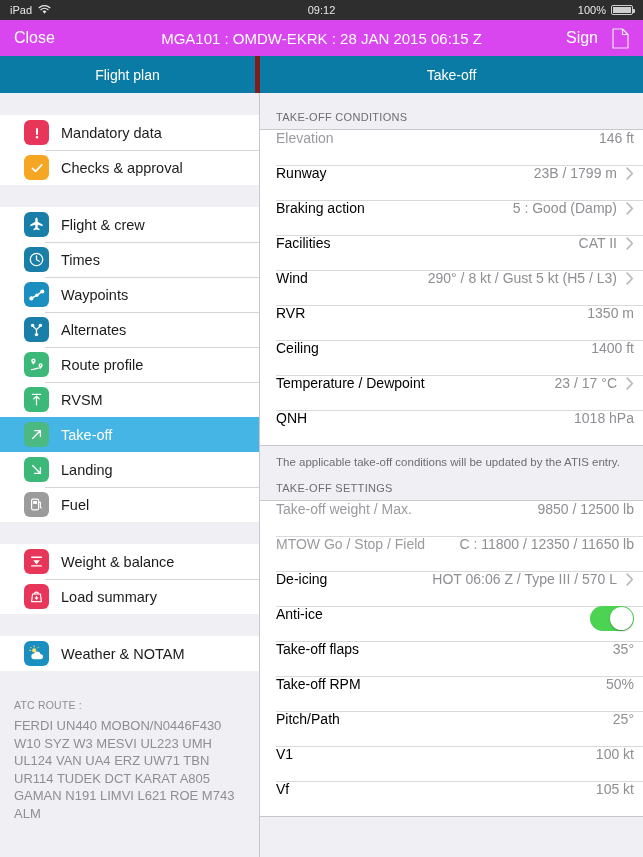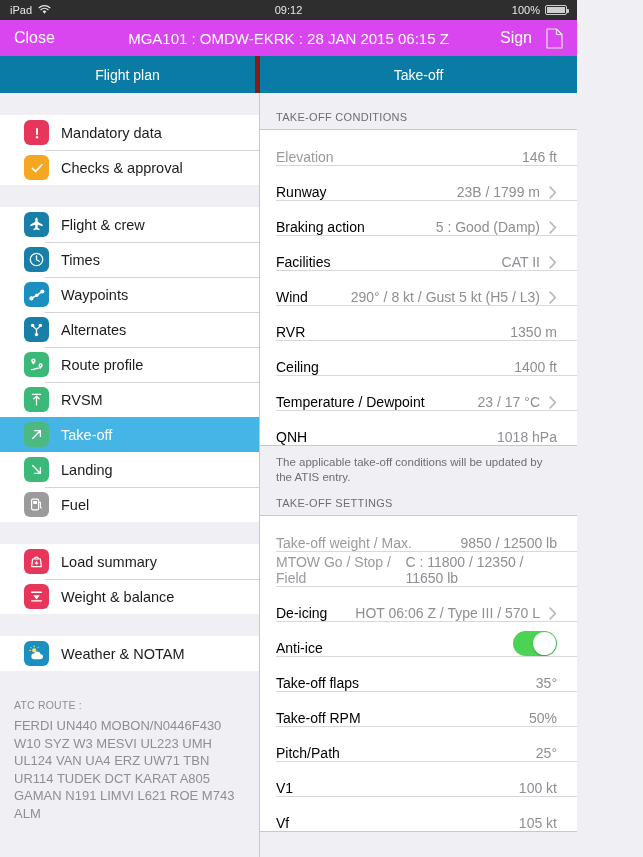--- a/index.html
+++ b/index.html
@@ -3,21 +3,21 @@
 <meta charset="utf-8">
 <style>
   * { box-sizing: border-box; margin: 0; padding: 0; }
   html, body {
     width: 643px; height: 857px;
     font-family: "Liberation Sans", sans-serif;
     background: #efeff4;
     overflow: hidden;
     -webkit-font-smoothing: antialiased;
   }
-  .screen { width: 577px; height: 857px; position: relative; display: flex; flex-direction: column; }
+  .screen { width: 643px; height: 857px; position: relative; display: flex; flex-direction: column; }
 
   
   .statusbar {
     height: 20px; background: #2e2e2e; color: #e8e8e8;
     display: flex; align-items: center; padding: 0 10px;
     font-size: 11px; flex: 0 0 20px; position: relative;
   }
   .sb-left { display: flex; align-items: center; gap: 6px; }
   .sb-center {
     position: absolute; left: 0; right: 0; text-align: center;
@@ -99,22 +99,22 @@
   .atc-body { font-size: 13px; color: #8e8e93; line-height: 17.5px; }
 
   
   .main { flex: 1; background: #efeff4; overflow: hidden; display: flex; flex-direction: column; }
   .sect-hdr {
     font-size: 11px; color: #6d6d72; letter-spacing: 0.3px;
     padding: 18px 14px 6px 16px; background: #efeff4;
   }
   .rows { background: #ffffff; border-top: 1px solid #c8c7cc; border-bottom: 1px solid #c8c7cc; }
   .row {
-    height: 35px; display: flex; align-items: flex-end;
-    padding: 0 20px 0 16px; position: relative; background: #fff;
+    height: 35px; display: flex; align-items: flex-start;
+    padding: 0 9px 0 16px; position: relative; background: #fff;
   }
   .row + .row::before {
     content: ""; position: absolute; left: 16px; right: 0; top: 0;
     height: 1px; background: #d9d9dc;
   }
   .row-label { font-size: 14px; color: #000; }
   .row.dim .row-label { color: #9a9a9f; }
   .row-val {
     margin-left: auto; font-size: 14px; color: #8e8e93;
     display: flex; align-items: center; gap: 9px;
@@ -294,36 +294,36 @@
           <span class="sb-label">Fuel</span>
         </div>
       </div>
 
       <div class="gap"></div>
 
       <div class="group">
         <div class="sb-row">
           <span class="sb-ico" style="background:#e8365a">
             <svg width="17" height="17" viewBox="0 0 17 17">
+                <rect x="3" y="3.6" width="11" height="1.5" rx=".7" fill="#fff"></rect>
+                <path d="M5.2 7.2 H11.8 L8.5 11.6 Z" fill="#fff"></path>
+                <rect x="3" y="12.2" width="11" height="1.4" rx=".7" fill="#fff"></rect>
+              </svg>
+          </span>
+          <span class="sb-label">Weight &amp; balance</span>
+        </div>
+        <div class="sb-row">
+          <span class="sb-ico" style="background:#e8365a">
+            <svg width="17" height="17" viewBox="0 0 17 17">
                 <path d="M4.6 6 h7.8 l1 7.6 H3.6 Z" fill="none" stroke="#fff" stroke-width="1.2" stroke-linejoin="round"></path>
                 <path d="M6.6 6 a1.9 1.9 0 0 1 3.8 0" fill="none" stroke="#fff" stroke-width="1.2"></path>
                 <path d="M8.5 8.4 v2.6 M7.2 9.9 L8.5 11.2 L9.8 9.9" stroke="#fff" stroke-width="1.1" fill="none" stroke-linecap="round" stroke-linejoin="round"></path>
               </svg>
           </span>
           <span class="sb-label">Load summary</span>
-        </div>
-        <div class="sb-row">
-          <span class="sb-ico" style="background:#e8365a">
-            <svg width="17" height="17" viewBox="0 0 17 17">
-                <rect x="3" y="3.6" width="11" height="1.5" rx=".7" fill="#fff"></rect>
-                <path d="M5.2 7.2 H11.8 L8.5 11.6 Z" fill="#fff"></path>
-                <rect x="3" y="12.2" width="11" height="1.4" rx=".7" fill="#fff"></rect>
-              </svg>
-          </span>
-          <span class="sb-label">Weight &amp; balance</span>
         </div>
       </div>
 
       <div class="gap"></div>
 
       <div class="group">
         <div class="sb-row">
           <span class="sb-ico" style="background:#1a8fc0">
             <svg width="18" height="18" viewBox="0 0 18 18">
               <circle cx="6.2" cy="5.4" r="2.1" fill="#ffe066"></circle>

